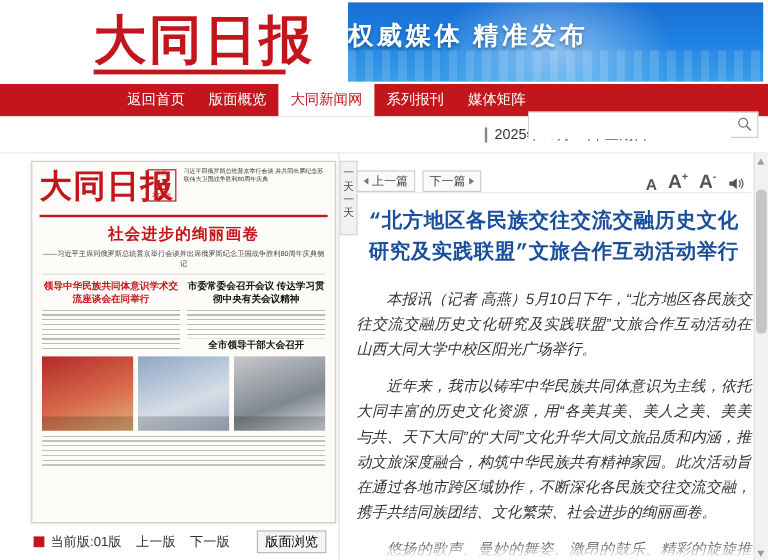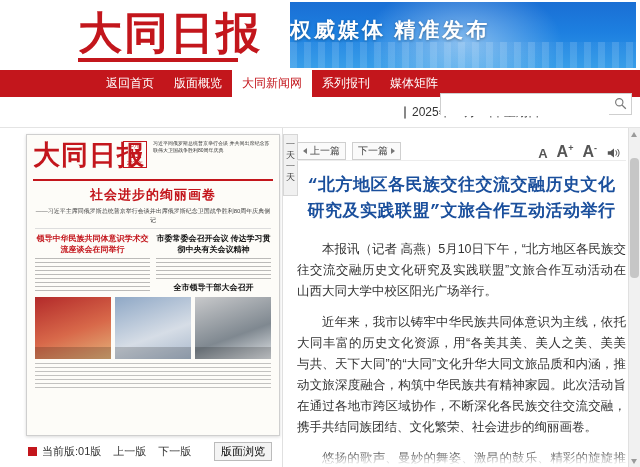--- a/index.html
+++ b/index.html
@@ -438,20 +438,21 @@
   .article-body {
     margin-top: 14px;
     font-size: 12.5px;
     line-height: 21px;
     color: #333;
     text-align: justify;
   }
   .article-body p {
     margin: 0 0 10px 0;
     text-indent: 2em;
+    font-style: italic;
   }
 
   
   .scrollbar {
     position: absolute;
     right: 0;
     top: 0;
     width: 11px;
     height: 340px;
     background: #f1f1f1;

